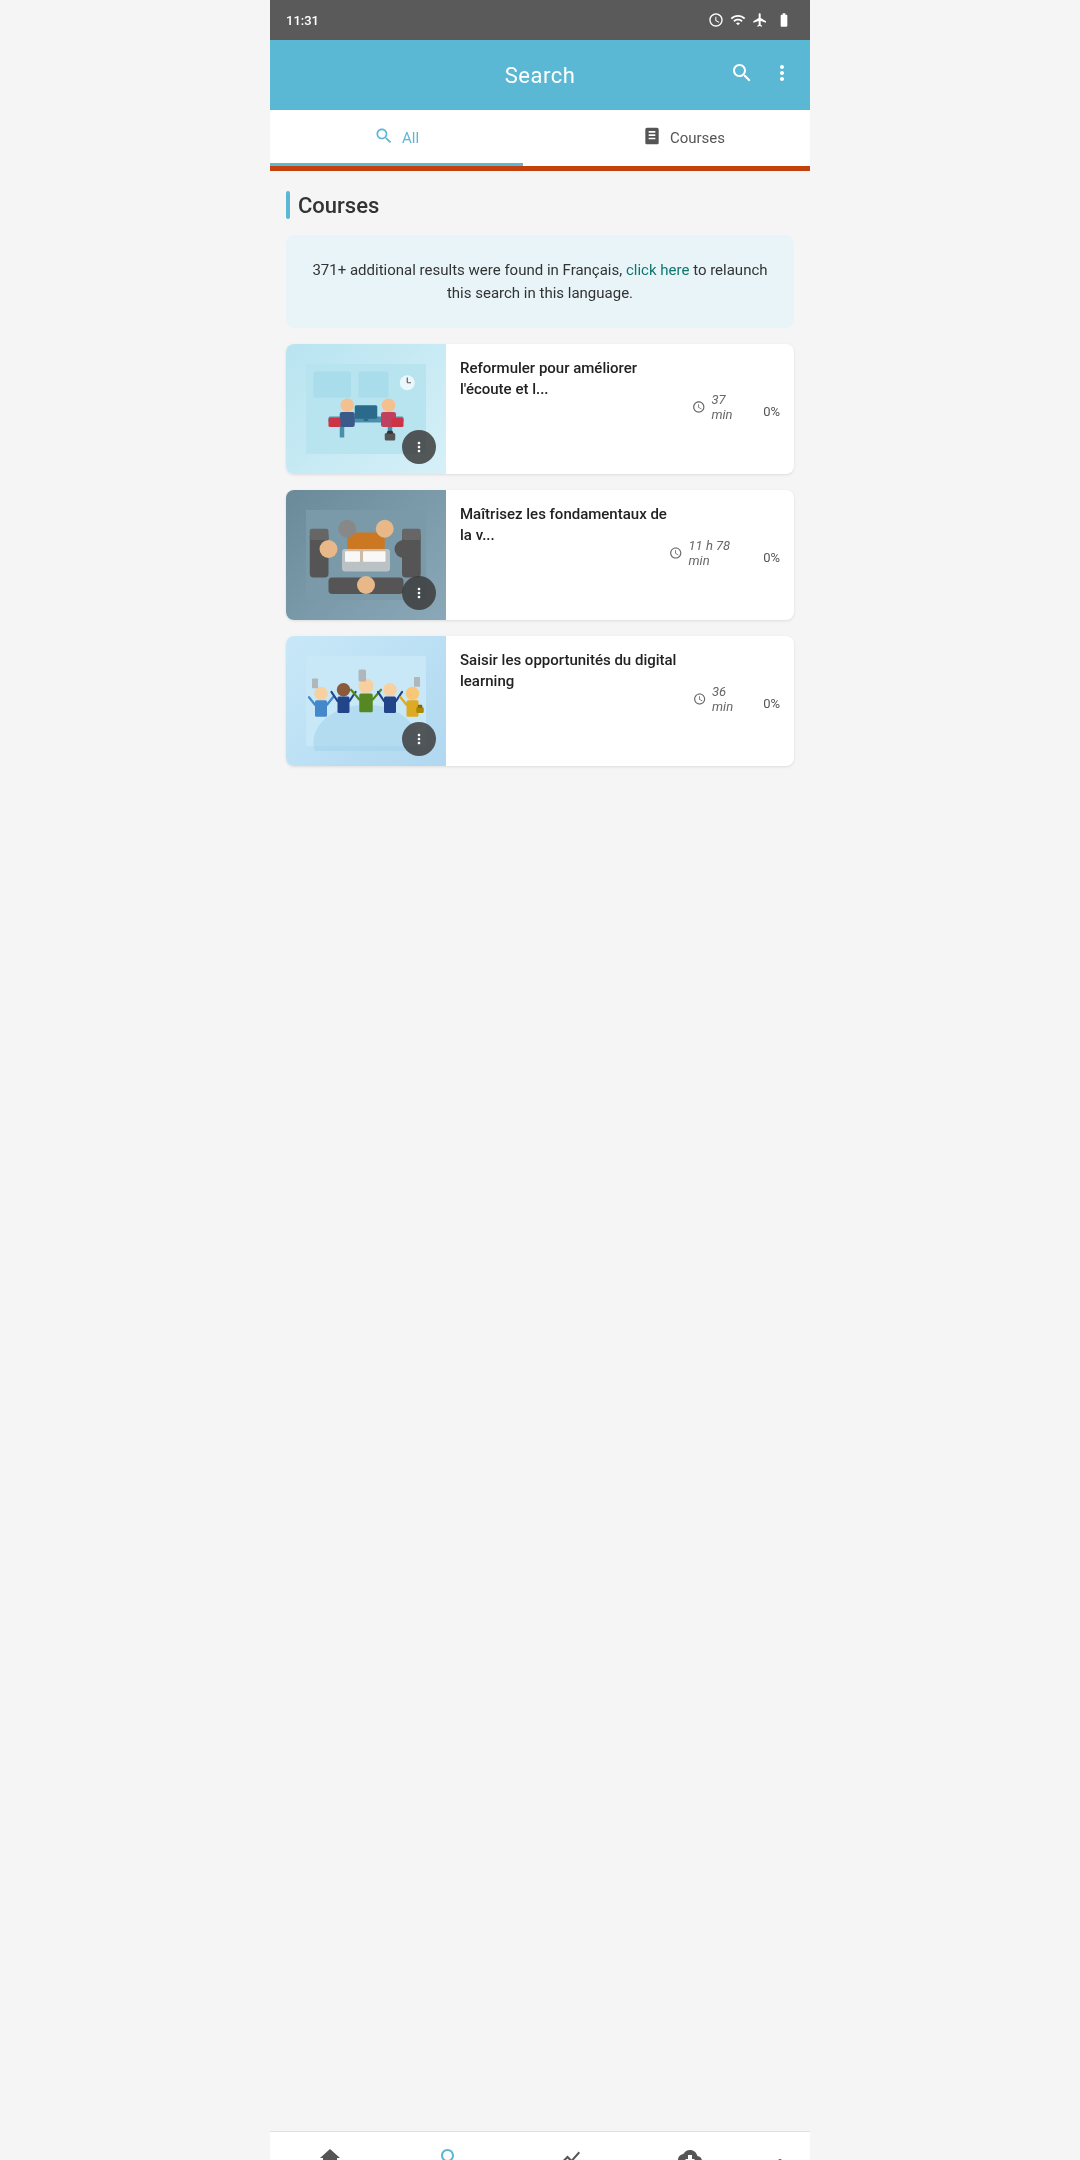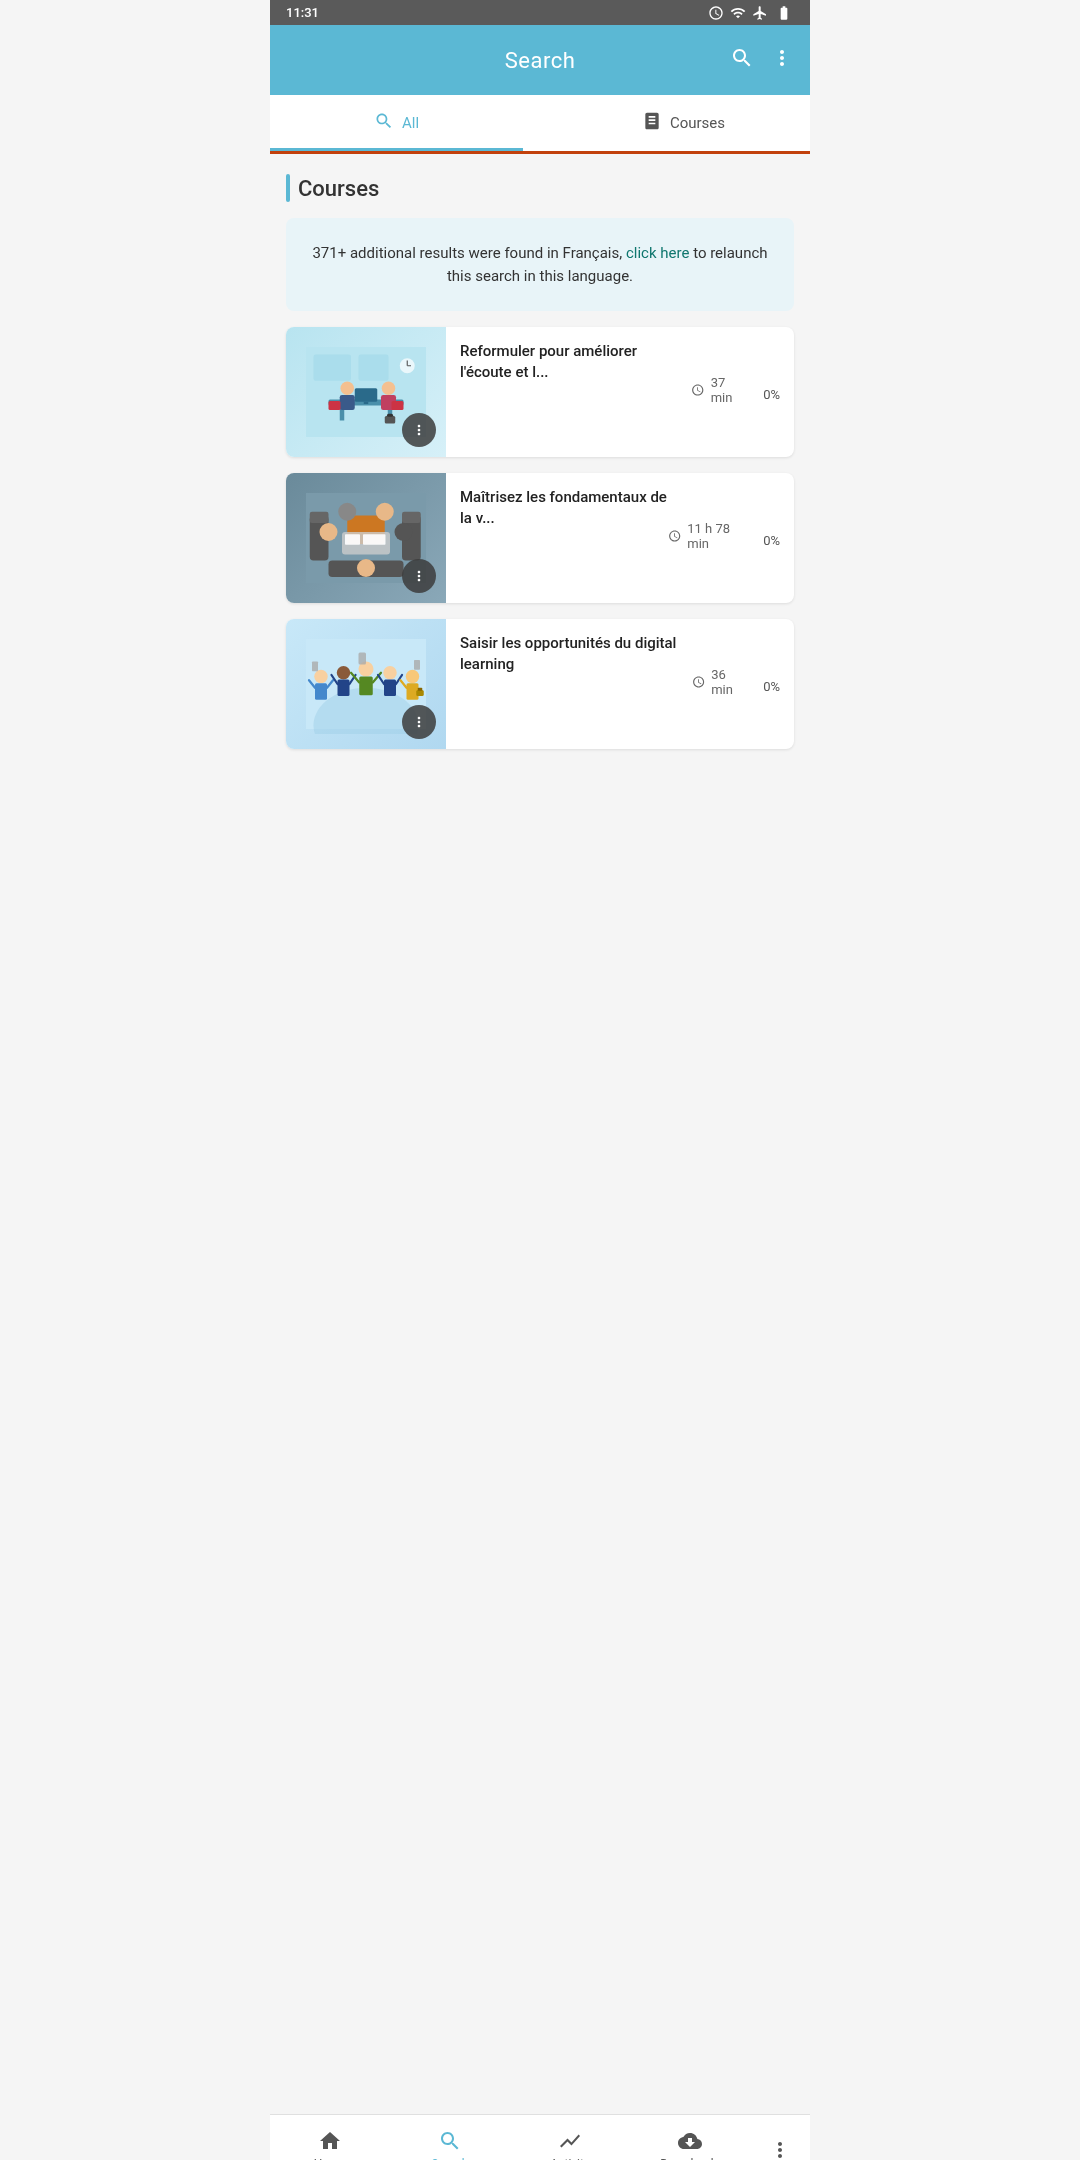--- a/index.html
+++ b/index.html
@@ -9,21 +9,21 @@
       background: #f5f5f5;
       width: 540px;
       margin: 0 auto;
       overflow-x: hidden;
     }
 
     
     .status-bar {
       background: #5a5a5a;
       color: white;
-      height: 25px;
+      height: 40px;
       display: flex;
       align-items: center;
       justify-content: space-between;
       padding: 0 16px;
       font-size: 13px;
       font-weight: 500;
     }
     .status-icons {
       display: flex;
       align-items: center;
@@ -56,21 +56,21 @@
     .header-icon {
       color: white;
       font-size: 22px;
       cursor: pointer;
     }
 
     
     .tabs {
       background: white;
       display: flex;
-      border-bottom: 3px solid #c2410c;
+      border-bottom: 5px solid #c2410c;
       gap: 34px;
     }
     .tab {
       flex: 1;
       display: flex;
       align-items: center;
       justify-content: center;
       gap: 8px;
       padding: 16px 8px;
       font-size: 15px;
@@ -181,20 +181,21 @@
       line-height: 1.4;
       margin-bottom: 8px;
     }
     .course-duration {
       display: flex;
       align-items: center;
       gap: 6px;
       font-size: 13px;
       color: #666;
       margin-bottom: 8px;
+      font-style: italic;
     }
     .progress-row {
       display: flex;
       align-items: center;
       gap: 8px;
     }
     .progress-bar {
       flex: 1;
       height: 6px;
       background: #e0e0e0;

